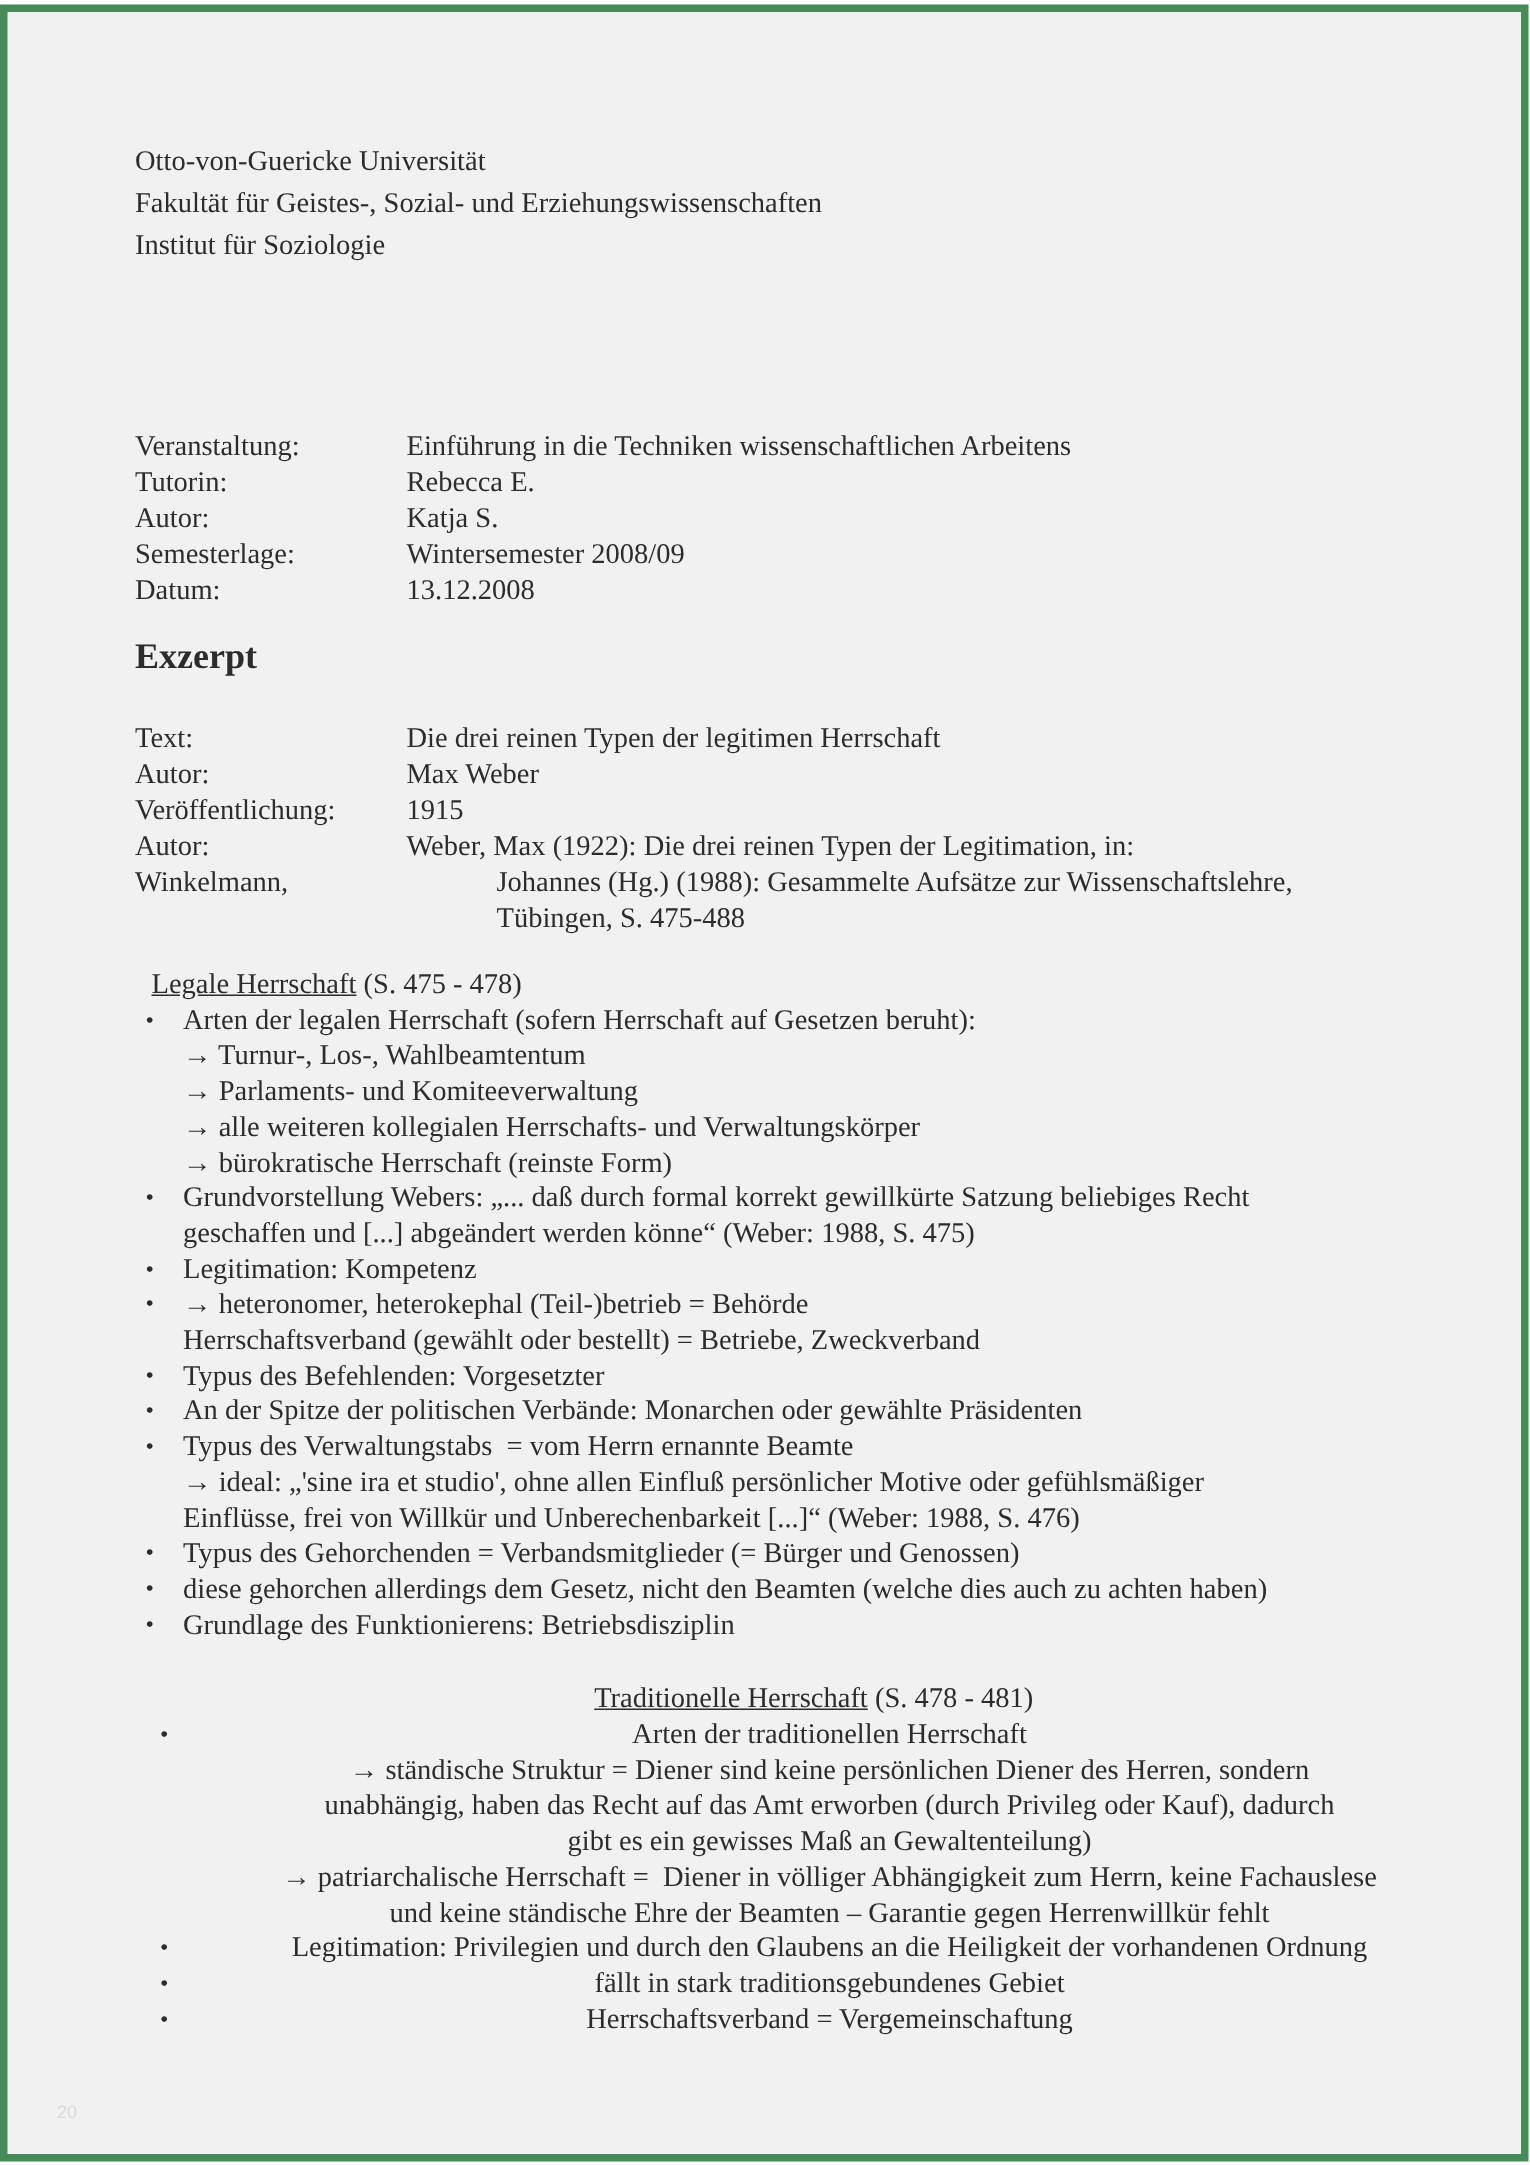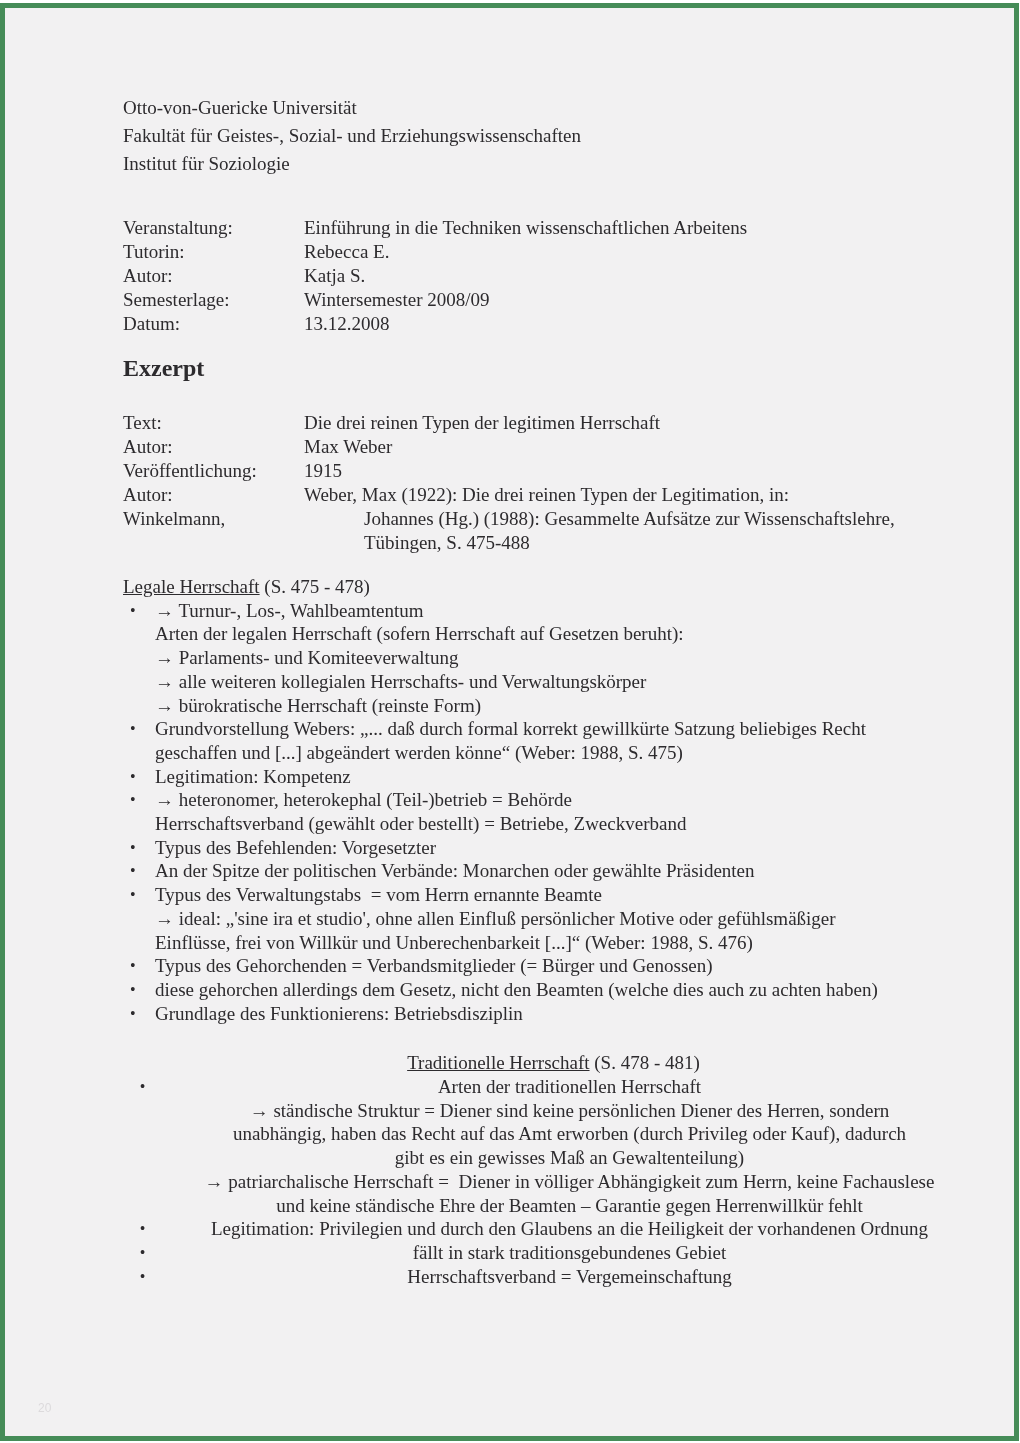--- a/index.html
+++ b/index.html
@@ -13,46 +13,46 @@
   .page {
     position: absolute;
     left: 0px; top: 3px; right: 1px; bottom: 2px;
     border: 5px solid #468c58;
     background: #f2f1f2;
     box-sizing: border-box;
   }
   .content {
     position: absolute;
     left: 0; top: 0; right: 0; bottom: 0;
-    padding: 86px 30px 0 118px;
+    padding: 86px 30px 0 85px;
     color: #2d2b2e;
     font-size: 19px;
     border-radius: 21px;
   }
   .doc-header .h-line {
     line-height: 28px;
     white-space: pre;
   }
-  .meta-block { margin-top: 38px; }
+  .meta-block { margin-top: 108px; }
   .meta-row { display: flex; line-height: 24px; }
   .meta-row .label { width: 181px; flex: 0 0 181px; white-space: pre; }
   .meta-row .value { white-space: pre; }
   .meta-row .value.indent2 { padding-left: 60px; }
   .exzerpt-heading {
     margin-top: 20px;
     font-weight: bold;
     font-size: 24px;
     line-height: 24px;
   }
   .source-block { margin-top: 31px; }
   .section { }
   .section.first { margin-top: 20px; }
   .section.later { margin-top: 26px; text-align: center; }
   .sec-heading { line-height: 23.7px; white-space: pre; }
-  .sec-heading .u { text-decoration: underline; }
+  .sec-heading .u { text-decoration: underline; margin-left: 11px; }
   .item { display: flex; }
   .item .bullet {
     flex: 0 0 32px; width: 32px;
     padding-left: 7px; box-sizing: border-box;
     line-height: 23.7px;
     font-size: 16px;
   }
   .item .lines { flex: 1 1 auto; }
   .item .lines .line { line-height: 23.7px; white-space: pre; }
   .page-number {
@@ -126,22 +126,22 @@
           <span class="value indent2">Tübingen, S. 475-488</span>
         </div>
       </div>
 
     <div id="sections">
         <div class="section first">
           <div class="sec-heading"><span class="u">Legale Herrschaft</span><span> (S. 475 - 478)</span></div>
           <div class="item">
             <span class="bullet">•</span>
             <div class="lines">
+              <div class="line">Arten der legalen Herrschaft (sofern Herrschaft auf Gesetzen beruht):</div>
               <div class="line">→ Turnur-, Los-, Wahlbeamtentum</div>
-              <div class="line">Arten der legalen Herrschaft (sofern Herrschaft auf Gesetzen beruht):</div>
               <div class="line">→ Parlaments- und Komiteeverwaltung</div>
               <div class="line">→ alle weiteren kollegialen Herrschafts- und Verwaltungskörper</div>
               <div class="line">→ bürokratische Herrschaft (reinste Form)</div>
             </div>
           </div>
           <div class="item">
             <span class="bullet">•</span>
             <div class="lines">
               <div class="line">Grundvorstellung Webers: „... daß durch formal korrekt gewillkürte Satzung beliebiges Recht</div>
               <div class="line">geschaffen und [...] abgeändert werden könne“ (Weber: 1988, S. 475)</div>

